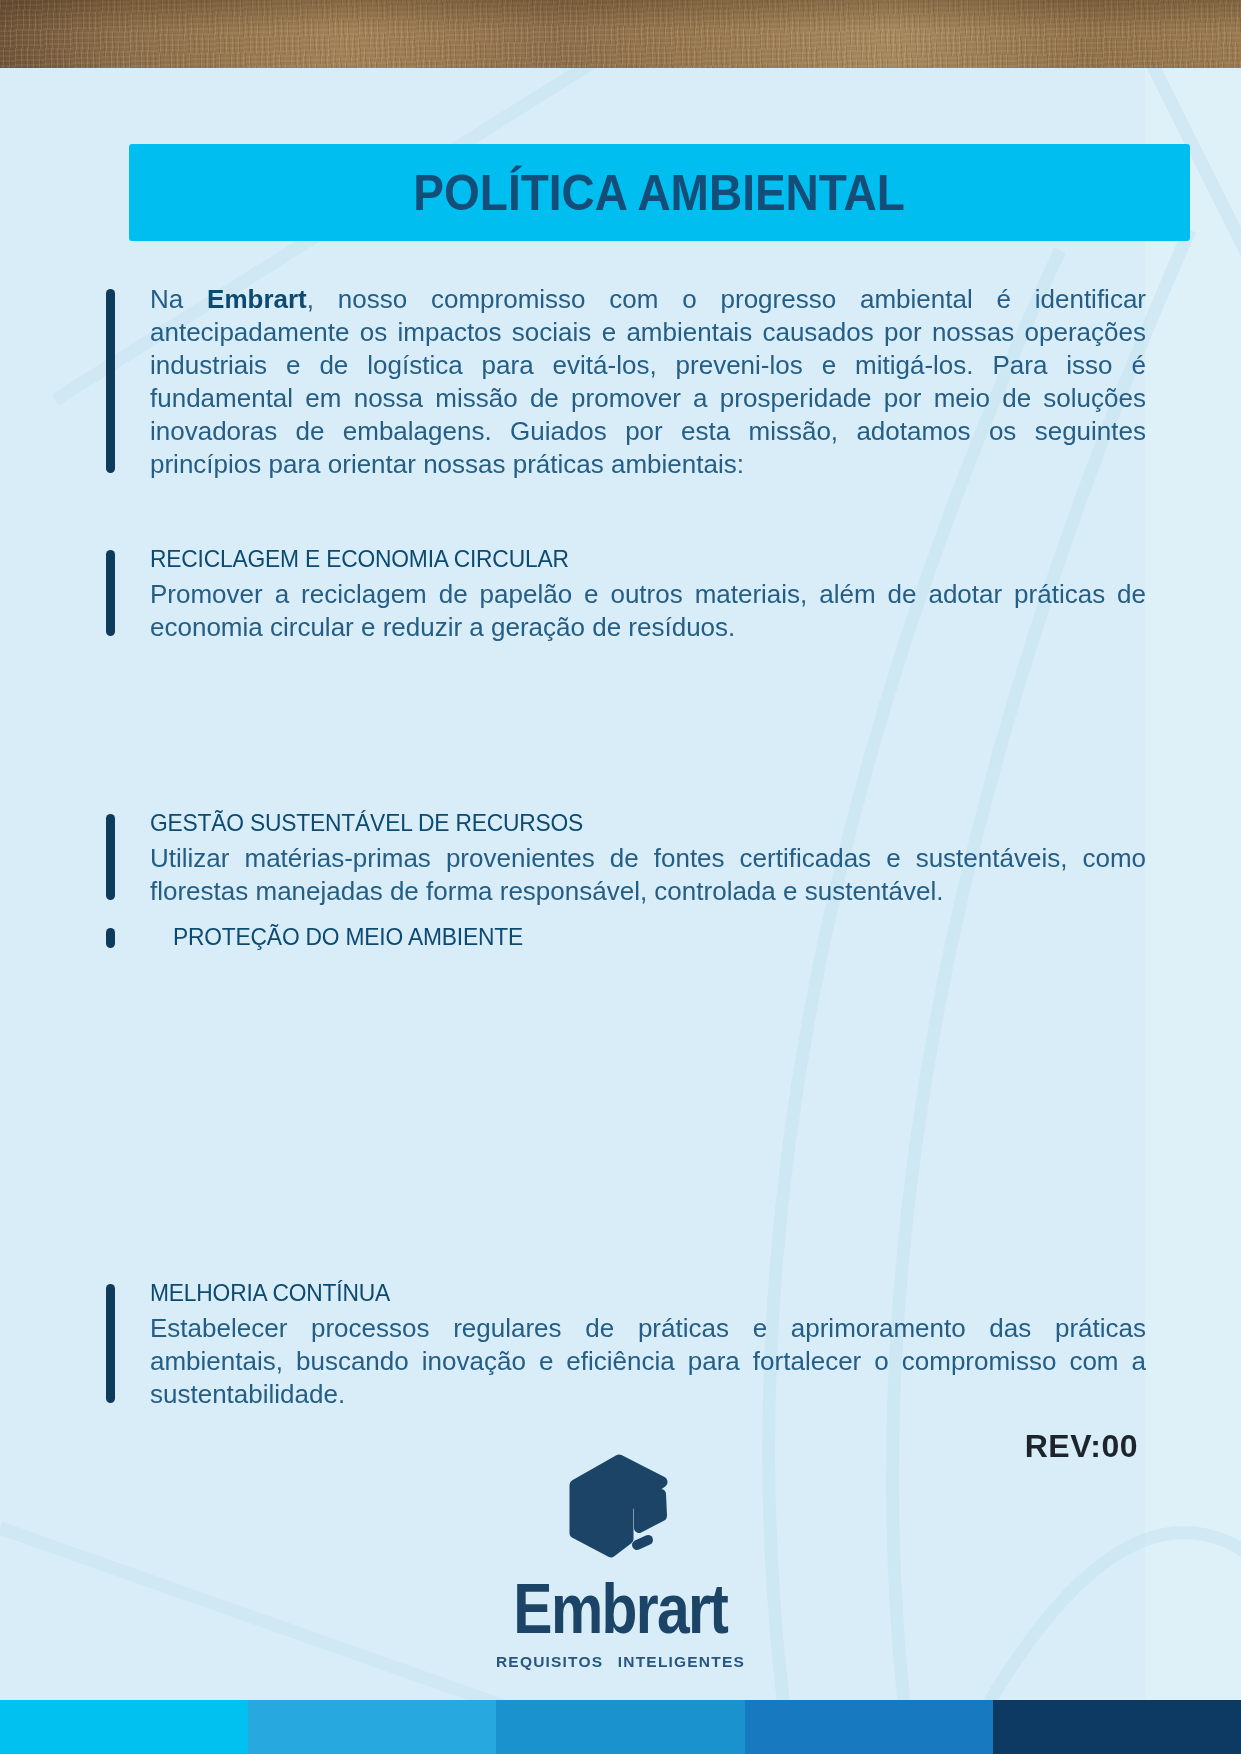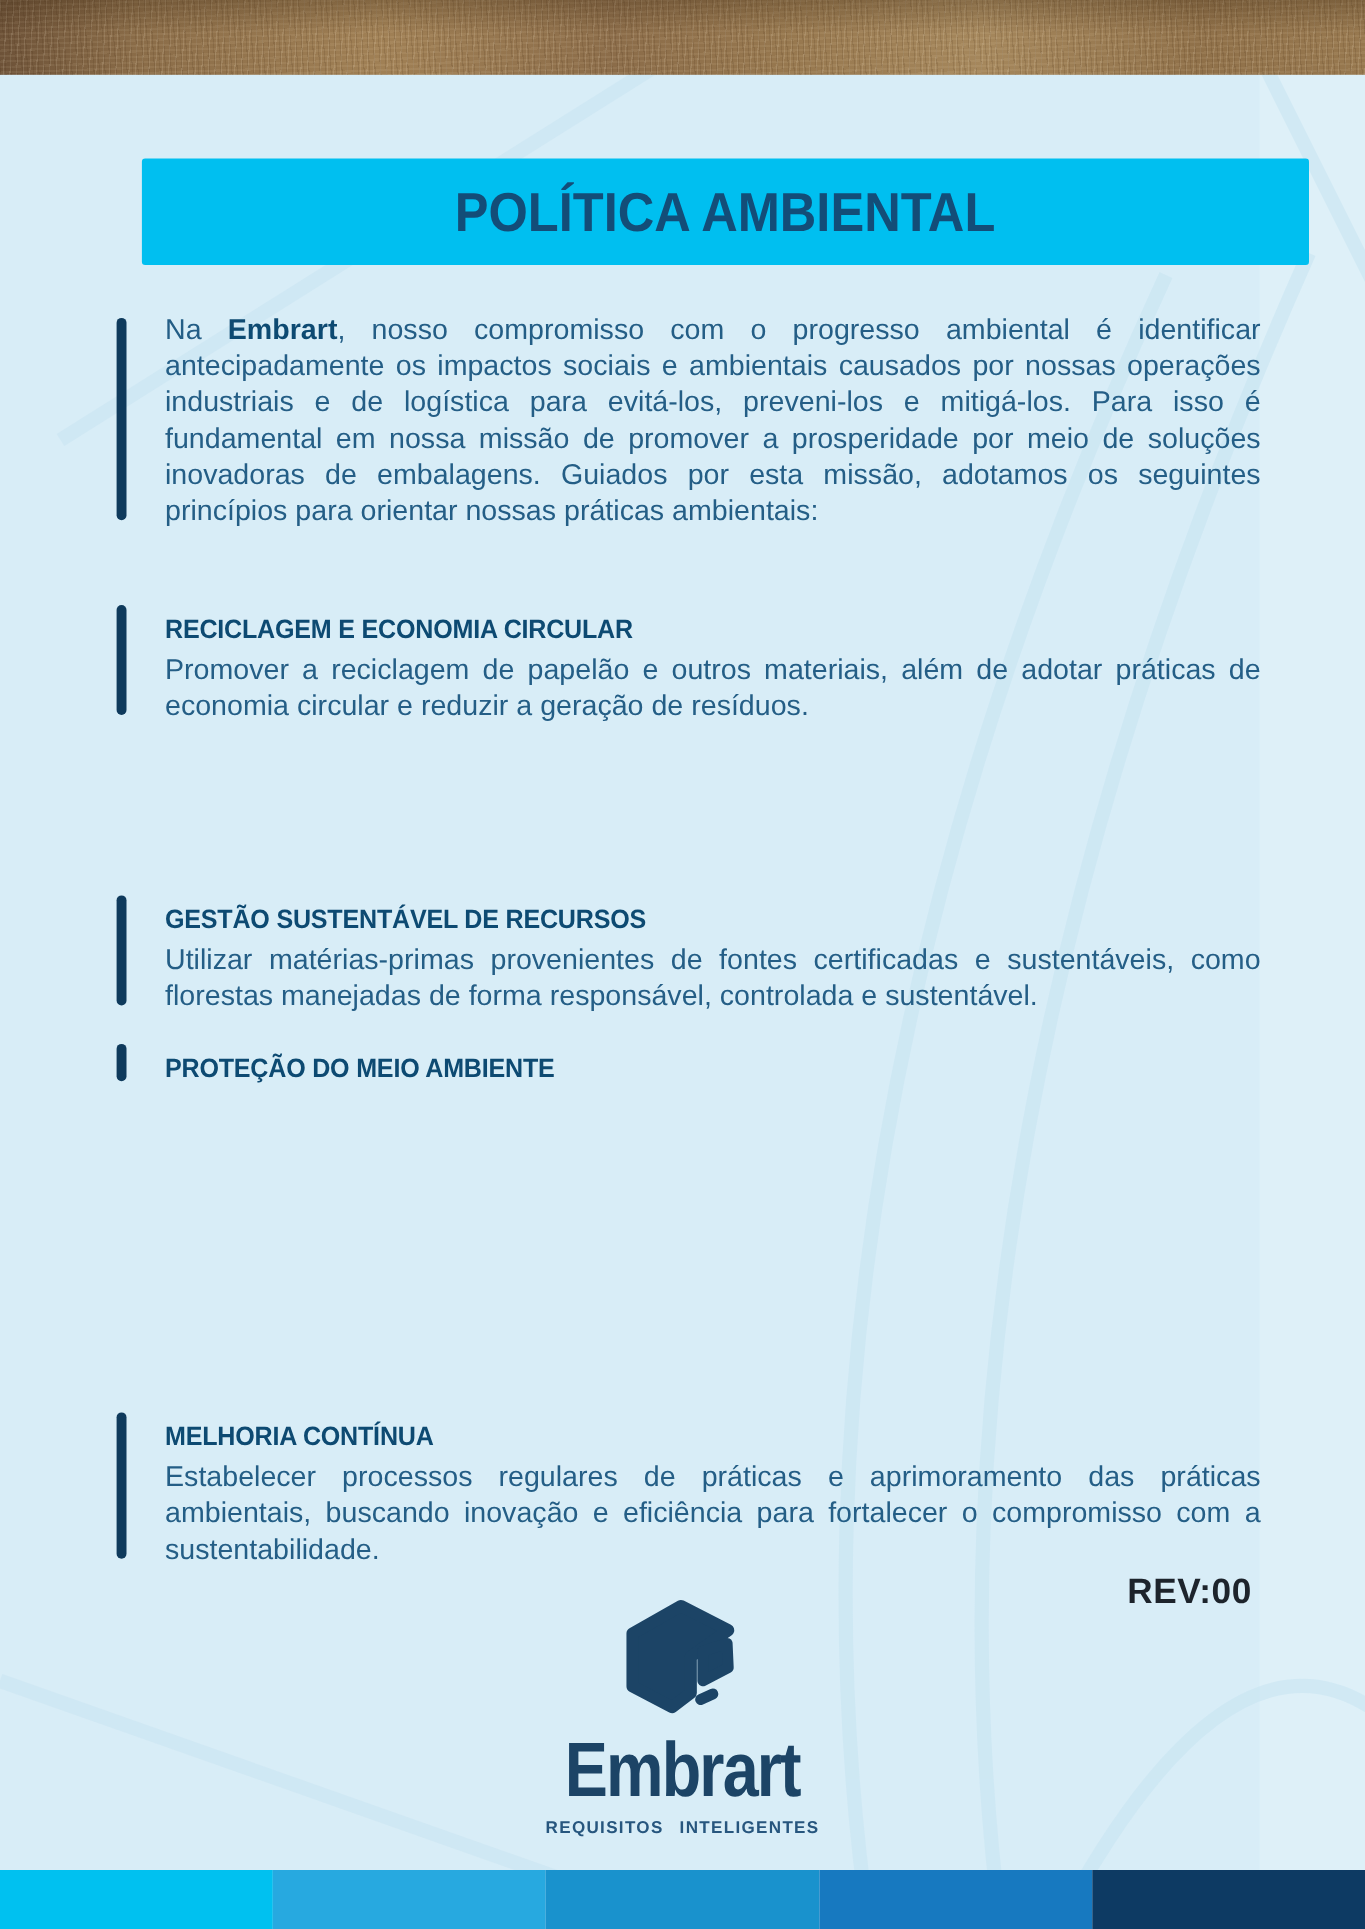--- a/index.html
+++ b/index.html
@@ -36,32 +36,32 @@
   
   .block{
     position:absolute;left:106px;width:1040px;z-index:2;
   }
   .block::before{
     content:"";position:absolute;left:0;top:6px;bottom:8px;width:9px;
     border-radius:6px;background:var(--bar,#0e3a5c);
   }
   .block .inner{margin-left:44px;}
   .block h2{
-    margin:14px 0 4px 0;font-size:24px;line-height:30px;font-weight:bold;
+    margin:0 0 4px 0;font-size:24px;line-height:30px;font-weight:normal;
     letter-spacing:-.2px;color:var(--heading,#0d4a72);
   }
   .block h2 span{display:inline-block;transform:scaleX(.95);transform-origin:left;white-space:nowrap;}
   .block p{
     margin:0;font-size:26px;line-height:33px;color:var(--body_text,#245e86);
     text-align:justify;
   }
   .block p b{color:var(--heading,#0d4a72);}
   .intro{top:283px;}
   .s0{top:544px;} .s1{top:676px;} .s2{top:808px;}
-  .s3{top:943px;} .s4{top:1110px;} .s5{top:1278px;}
+  .s3{top:922px;padding-left:23px;} .s4{top:1110px;} .s5{top:1278px;}
   
   .rev{
     position:absolute;top:1428px;right:103px;z-index:2;
     font-size:32px;font-weight:bold;letter-spacing:.5px;
     color:var(--rev_text,#1d242c);
   }
   
   .logo{
     position:absolute;left:0;right:0;top:1452px;z-index:2;text-align:center;
     color:var(--logo_navy,#1c4466);

